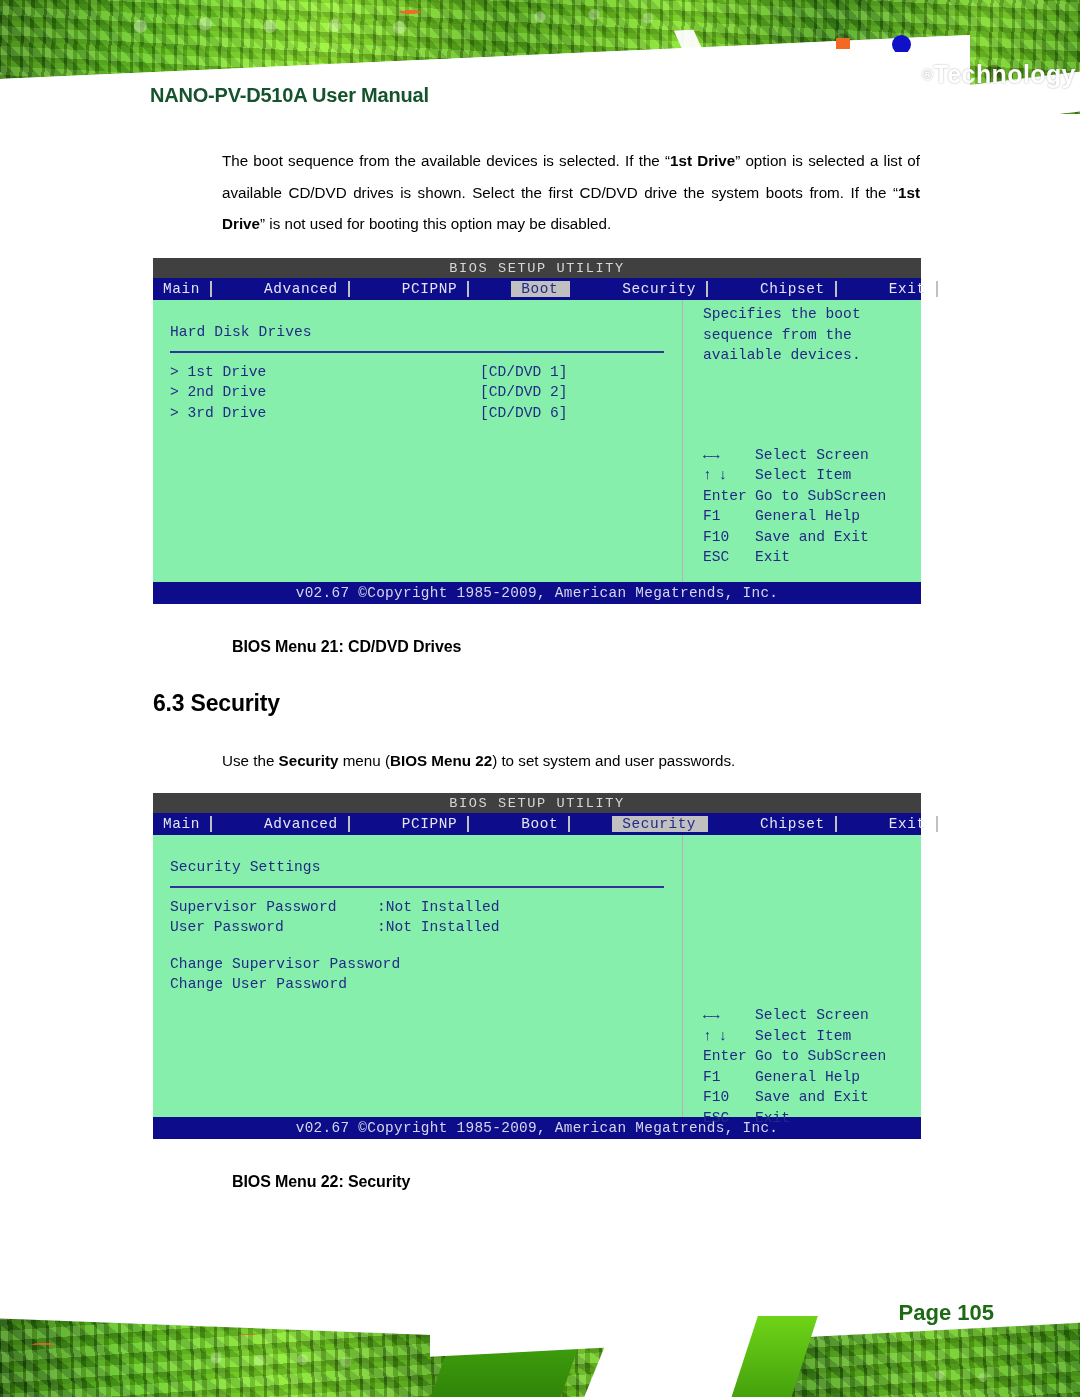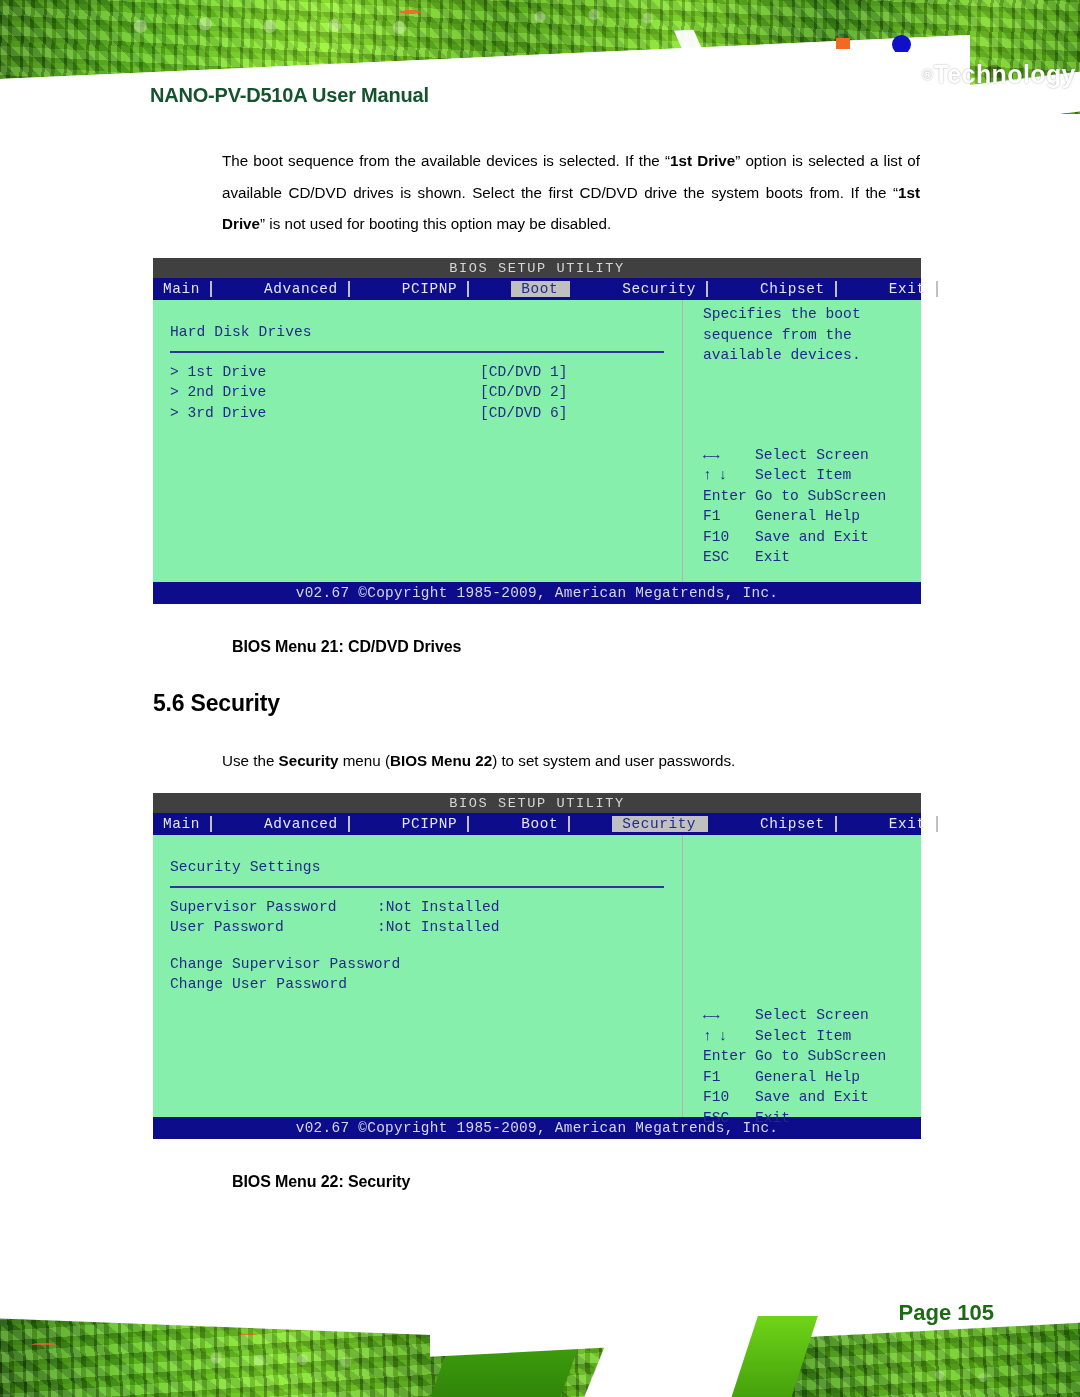--- a/index.html
+++ b/index.html
@@ -427,21 +427,21 @@
           <span>Exit</span>
         </div>
       </div>
     </div>
   </div>
   <div class="bios-footer">v02.67 ©Copyright 1985-2009, American Megatrends, Inc.</div>
 </div>
 
 <div class="caption" style="top:638px;">BIOS Menu 21: CD/DVD Drives</div>
 
-<div class="sec-heading" style="top:690px;">5.6 Security</div>
+<div class="sec-heading" style="top:690px;">6.3 Security</div>
 <div class="para" style="top:745px;">Use the <b>Security</b> menu (<b>BIOS Menu 22</b>) to set system and user passwords.</div>
 
 <div class="bios" style="top:793px;">
   <div class="bios-titlebar">BIOS SETUP UTILITY</div>
   <div class="bios-tabs">
     <div class="bios-tab">Main</div>
     <div class="bios-tab">Advanced</div>
     <div class="bios-tab">PCIPNP</div>
     <div class="bios-tab">Boot</div>
     <div class="bios-tab active">Security</div>

